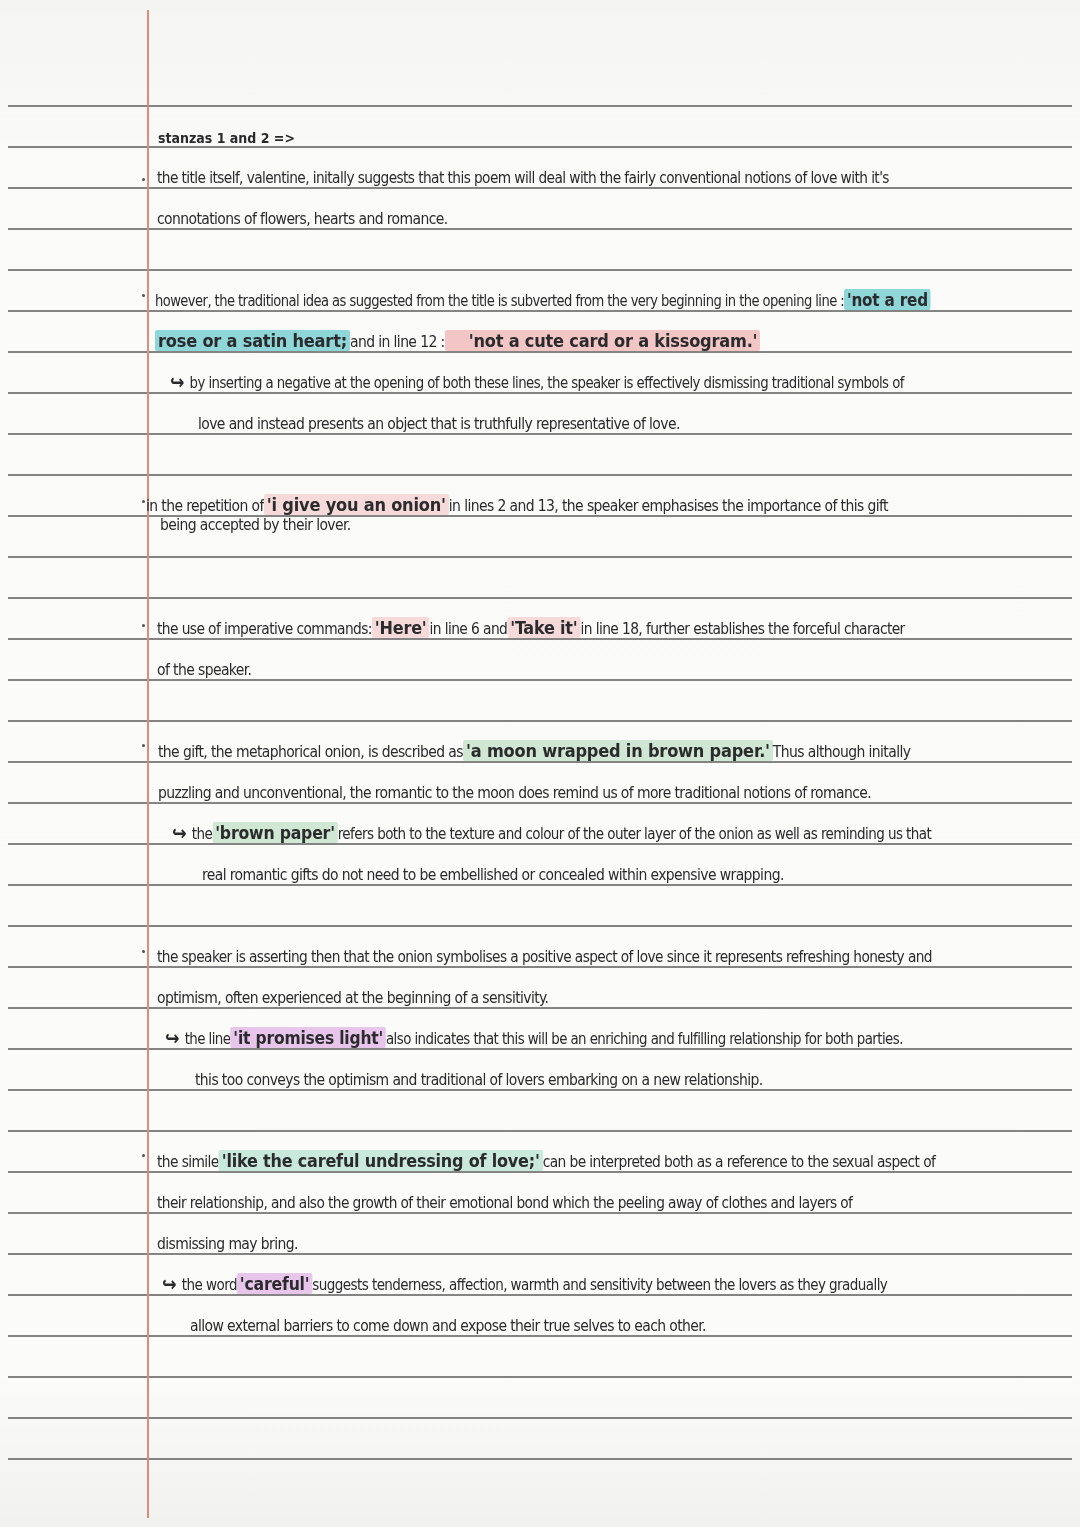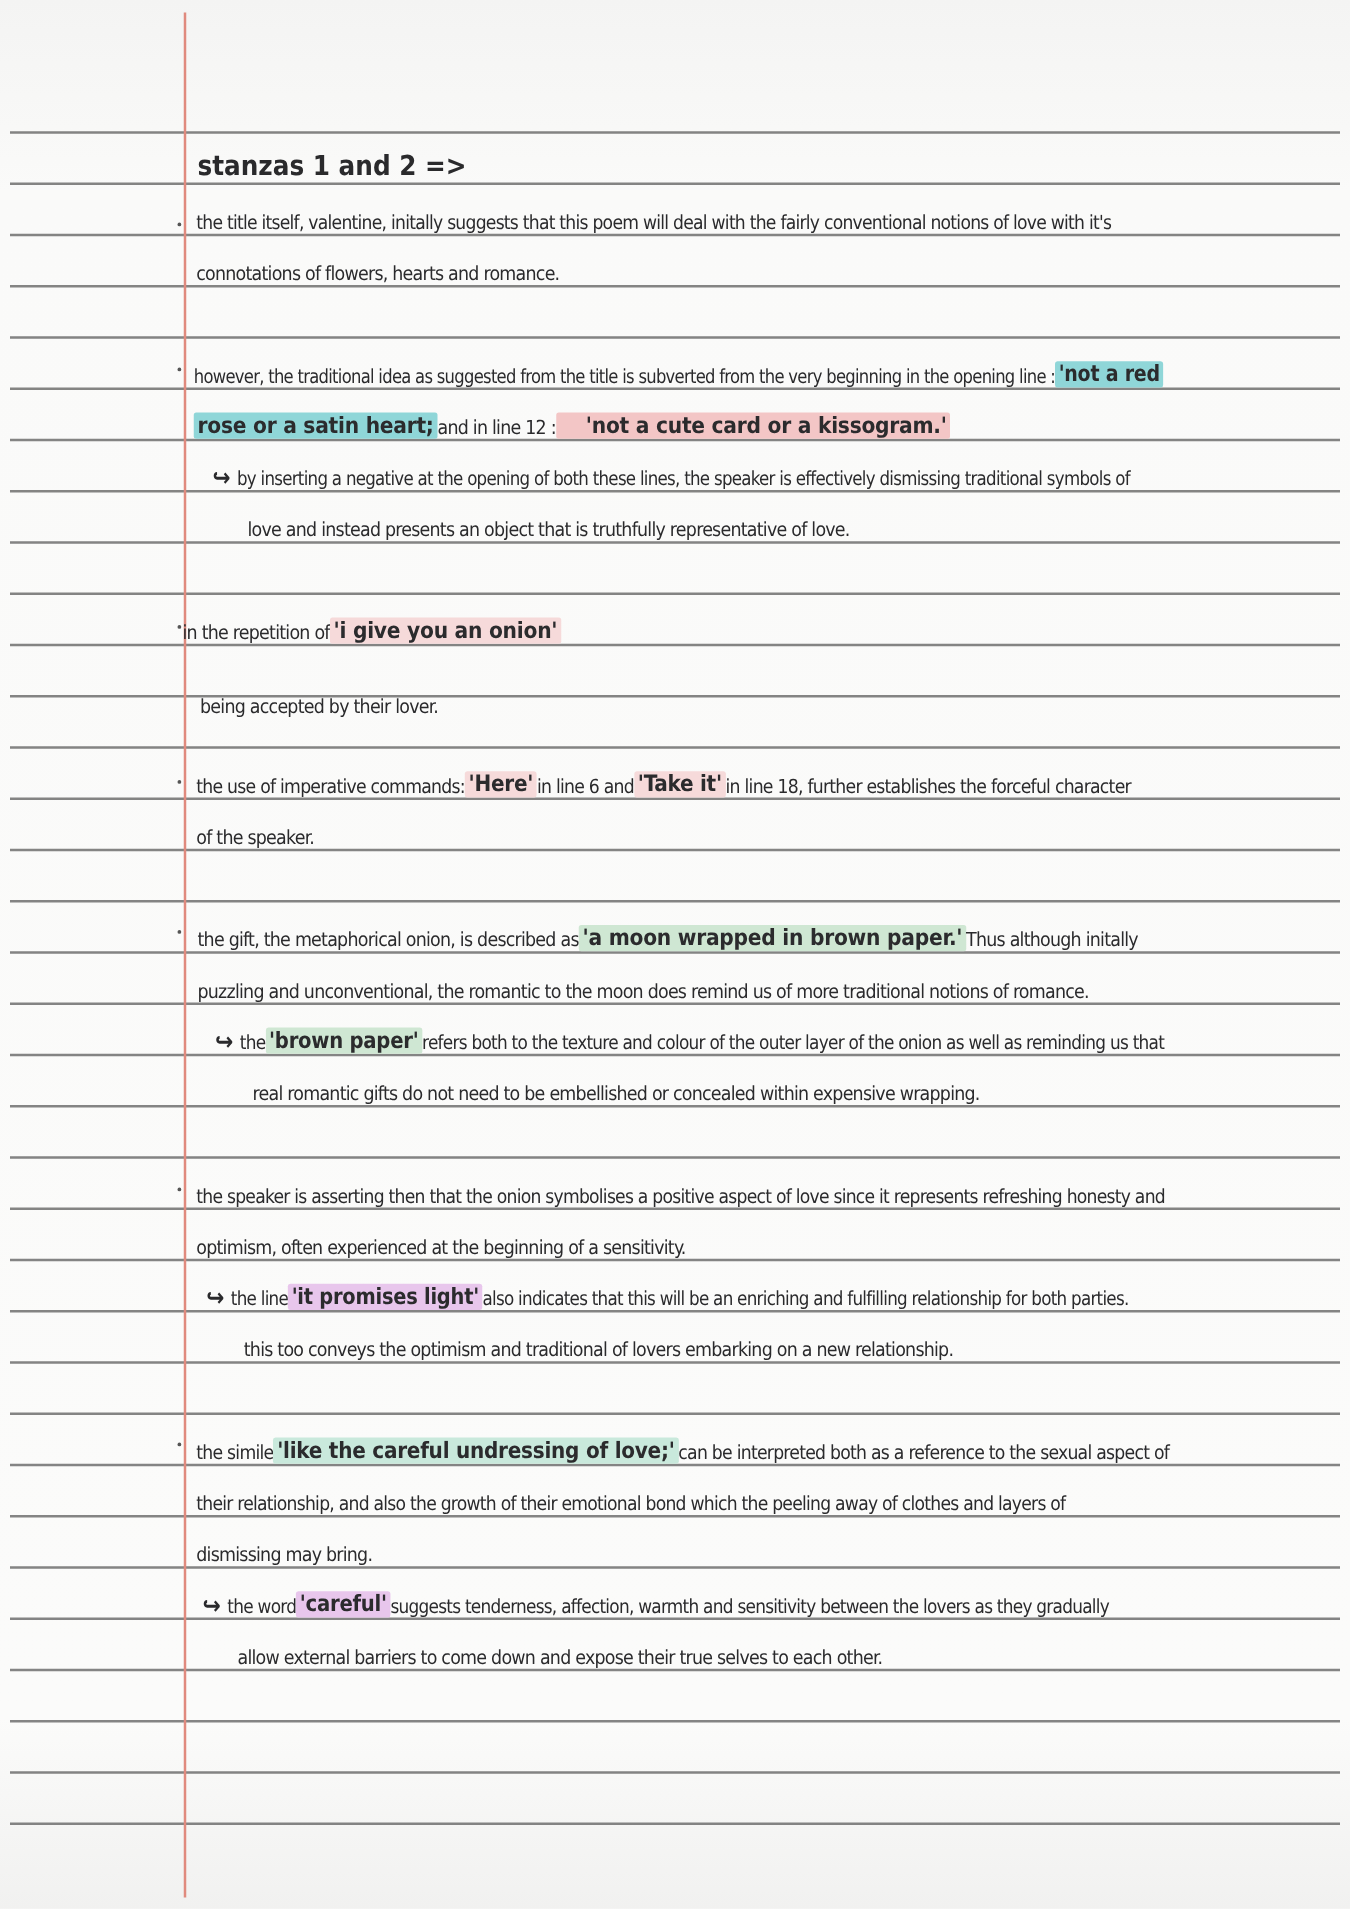--- a/index.html
+++ b/index.html
@@ -25,21 +25,21 @@
     position: absolute; height: 30px;
     display: flex; align-items: flex-end;
     white-space: nowrap; overflow: visible;
     color: #2a2a2c;
     font-family: "DejaVu Sans Condensed", "DejaVu Sans", sans-serif;
     font-stretch: condensed;
     font-size: 15.5px;
     letter-spacing: -0.6px;
     transform-origin: left bottom;
   }
-  .heading { font-size: 22px; font-weight: bold; letter-spacing: 0px; }
+  .heading { font-size: 14px; font-weight: bold; letter-spacing: 0px; }
   .arrow { font-size: 20px; margin-right: 6px; font-weight: bold; line-height: 1; }
   .q { font-weight: bold; font-size: 18px; letter-spacing: -0.2px; padding: 0 3px; border-radius: 2px; color: #2b2b2d; }
   .hl-teal { background: #8fd6d8; }
   .hl-pink { background: #f3c6c6; padding-left: 24px; }
   .hl-pinklight { background: #f6dada; }
   .hl-green { background: #cfe7d3; }
   .hl-mint { background: #c9e9dc; }
   .hl-lilac { background: #e8c6ec; }
   .bullet {
     position: absolute; width: 3px; height: 3px; border-radius: 50%;
@@ -127,22 +127,23 @@
     </div>
     <div class="row" style="left:198px; top:403px">
       <span>love and instead presents an object that is truthfully representative of love.</span>
     </div>
   </div>
 
   <div>
     <div class="row" style="left:146px; top:485px">
       <span>in the repetition of </span>
       <span class="q hl-pinklight">'i give you an onion'</span>
-    </div>
-    <div class="row" style="left:160px; top:544px">
+      <span> in lines  2 and 13, the speaker emphasises the importance of this gift</span>
+    </div>
+    <div class="row" style="left:160px; top:504px">
       <span>being  accepted by their lover.</span>
     </div>
   </div>
 
   <div>
     <div class="row" style="left:157px; top:608px; transform:scaleX(0.99)">
       <span>the use of imperative commands: </span>
       <span class="q hl-pinklight">'Here'</span>
       <span> in line 6 and  </span>
       <span class="q hl-pinklight">'Take it'</span>

